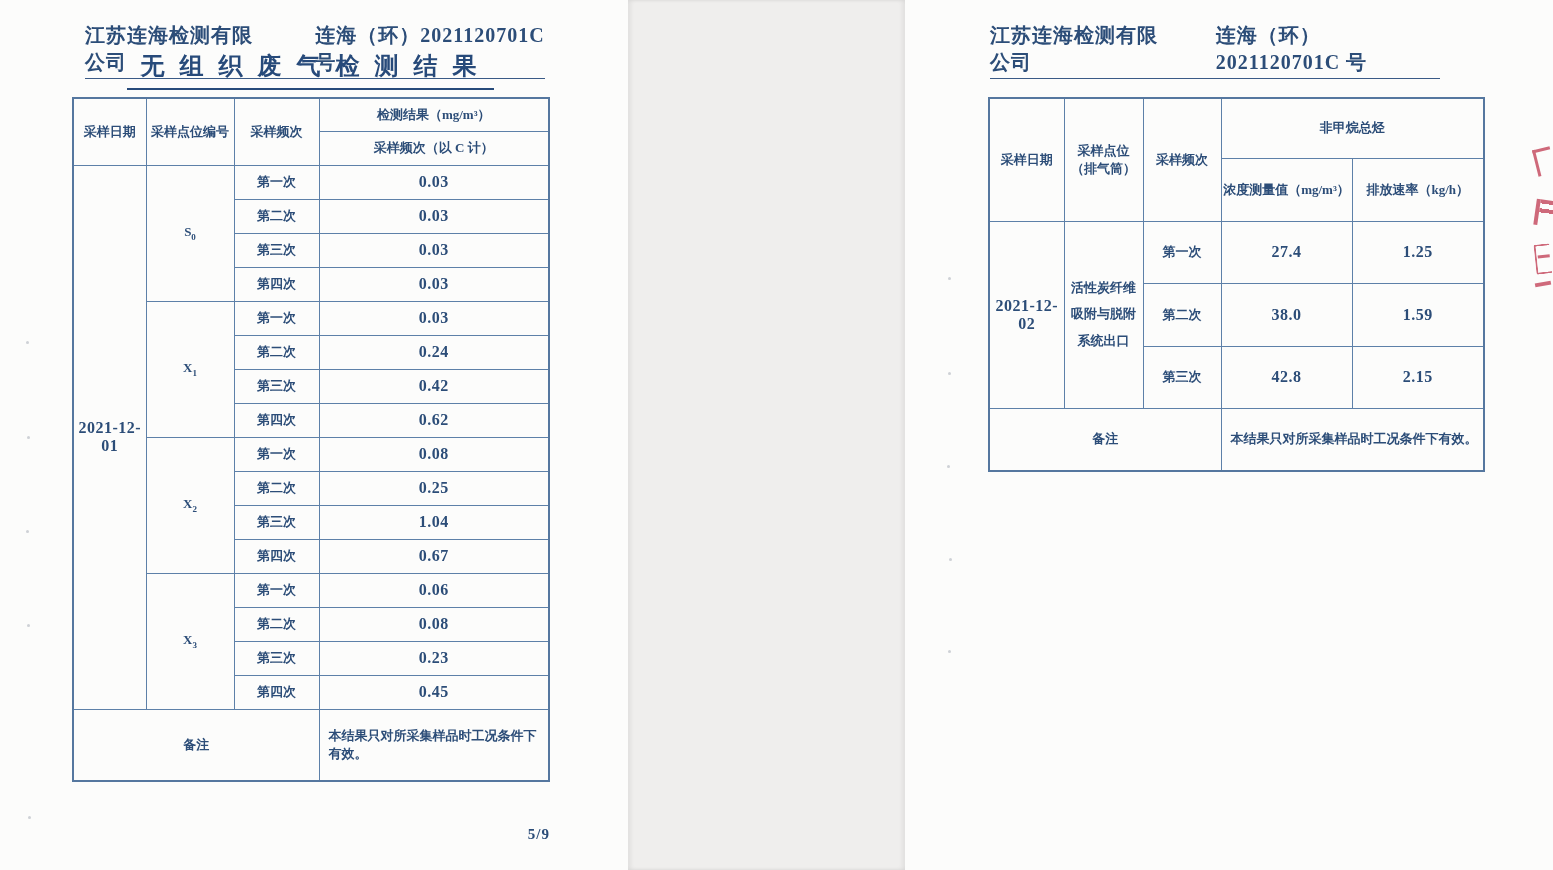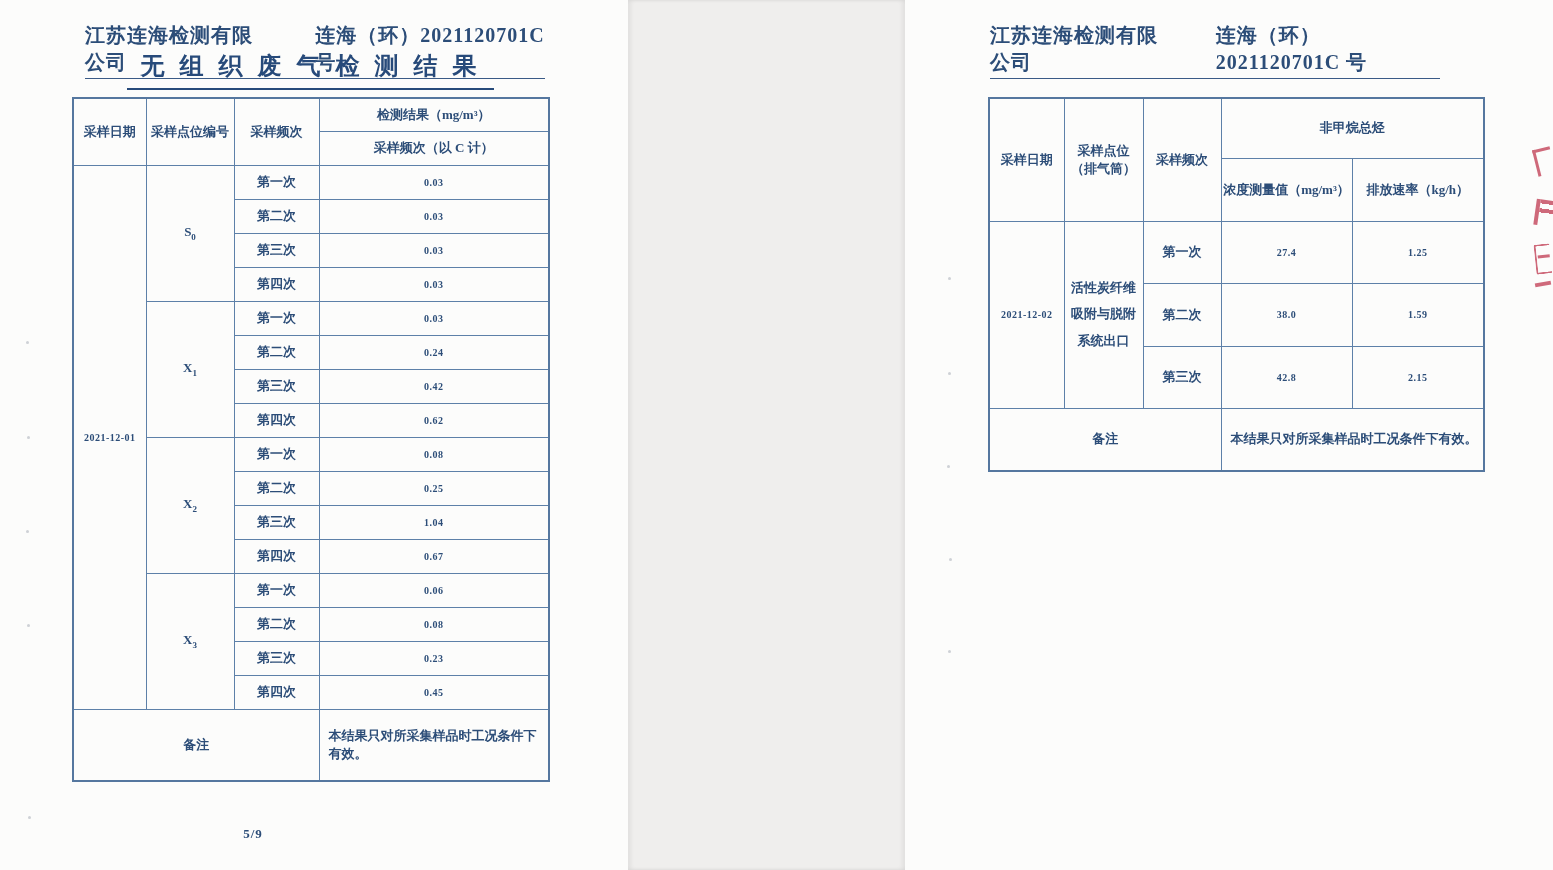--- a/index.html
+++ b/index.html
@@ -35,25 +35,25 @@
   table.results{
     position:absolute;border-collapse:collapse;table-layout:fixed;
     border:2px solid #55779f;font-size:13px;font-weight:bold;color:#2c4d78;
   }
   #page-left table.results{left:72px;top:97px;width:476px;}
   #page-right table.results{left:83px;top:97px;width:495px;}
   table.results td{
     border:1px solid #5d80a8;text-align:center;vertical-align:middle;
     padding:0;overflow:hidden;
   }
-  .num{font-size:10px;letter-spacing:0.5px;}
+  .num{font-size:16px;letter-spacing:0.5px;}
   .note-text-cell{text-align:left !important;padding-left:9px !important;font-size:13px;font-family:Liberation Serif, serif;}
   sub{font-size:9px;}
   .multi-line{line-height:2.05;}
-  .page-no{position:absolute;top:826px;font-size:13px;font-weight:bold;text-align:center;letter-spacing:1px;}
+  .page-no{position:absolute;top:826px;font-size:15px;font-weight:bold;text-align:right;letter-spacing:1px;padding-left:44px;}
   #page-left .page-no{left:0;width:506px;}
   #page-right .page-no{left:45px;width:500px;}
   
   .speck{position:absolute;width:3px;height:3px;border-radius:50%;background:rgba(100,110,130,0.30);}
   
   .stamp-zone{position:absolute;right:0;top:142px;width:21px;height:158px;overflow:hidden;}
   .stamp-frag{position:absolute;left:3px;border-color:#c75064;opacity:0.85;}
   .frag-1{top:6px;width:15px;height:24px;border-left:3px solid #c75064;border-top:3px solid #c75064;transform:rotate(-14deg);}
   .frag-2{top:58px;width:16px;height:26px;background:
       linear-gradient(#c75064 0 4px, transparent 4px 9px, #c75064 9px 13px, transparent 13px);

